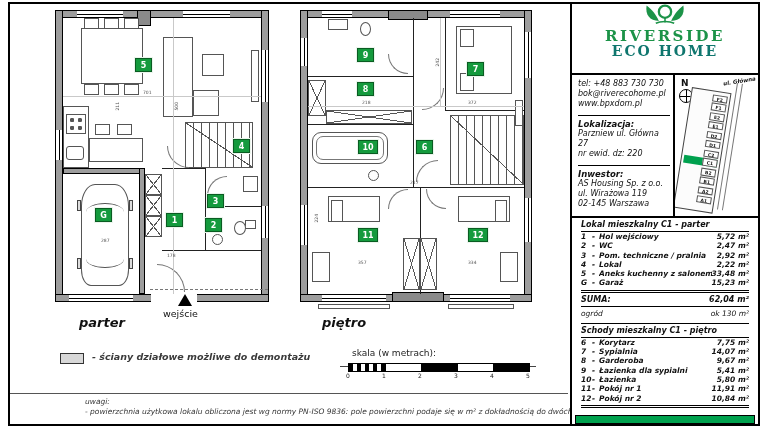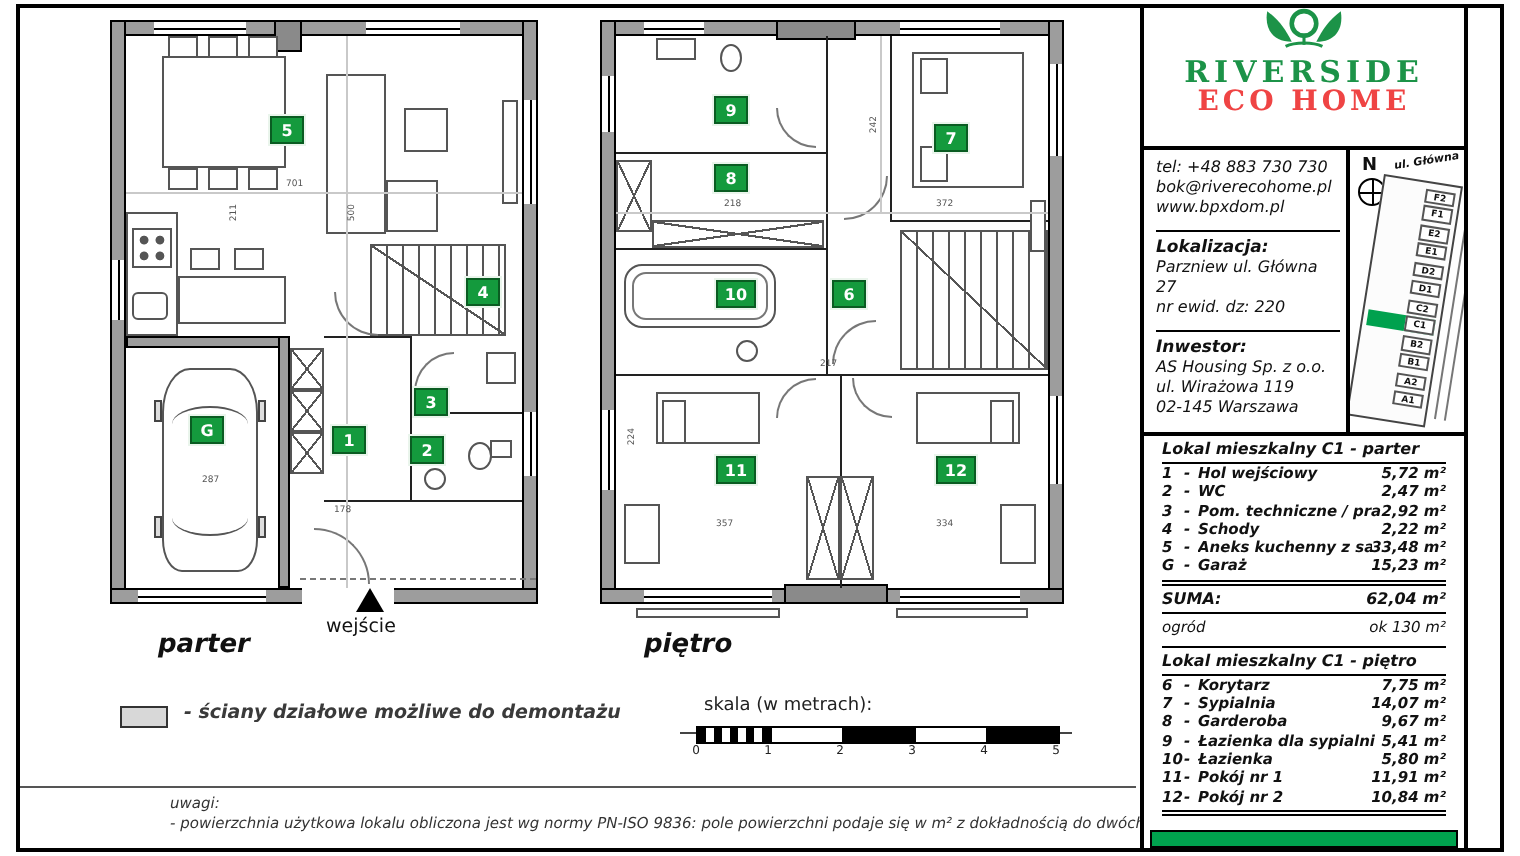--- a/index.html
+++ b/index.html
@@ -1,22 +1,22 @@
 <!DOCTYPE html>
 <html><head>
 <meta charset="utf-8">
 <style>
   html,body{margin:0;padding:0;background:#fff;}
   .stage{position:relative;width:760px;height:428px;background:#fff;font-family:"DejaVu Sans",sans-serif;overflow:hidden;color:#111;}
   .frame{position:absolute;left:8px;top:2px;width:744px;height:424px;border:2px solid #000;box-sizing:border-box;}
   
-  .sidebar{position:absolute;left:570px;top:2px;width:164px;height:424px;border:2px solid #000;background:#fff;box-sizing:border-box;}
+  .sidebar{position:absolute;left:570px;top:2px;width:190px;height:424px;border:2px solid #000;background:#fff;box-sizing:border-box;}
   .logo-sec{height:69px;border-bottom:2px solid #000;text-align:center;overflow:hidden;}
   .brand1{font-family:"DejaVu Serif",serif;font-weight:bold;color:#1c9348;font-size:15px;letter-spacing:2.5px;line-height:16px;}
-  .brand2{font-family:"DejaVu Serif",serif;font-weight:bold;color:#ef4444;font-size:14px;letter-spacing:2px;line-height:15px;}
+  .brand2{font-family:"DejaVu Serif",serif;font-weight:bold;color:#0f766e;font-size:14px;letter-spacing:2px;line-height:15px;}
   .info-sec{height:143px;border-bottom:2px solid #000;display:flex;box-sizing:border-box;}
   .info-left{width:101px;box-sizing:border-box;padding:4px 3px 0 6px;font-style:italic;font-size:8px;line-height:10px;}
   .grp{padding-bottom:4px;}
   .grp.bordered{border-top:1px solid #000;padding-top:3px;margin-top:2px;}
   .ghead{font-weight:bold;font-size:8.5px;}
   .info-map{flex:1;border-left:2px solid #000;position:relative;overflow:hidden;background:#fff;}
   .north-n{position:absolute;left:6px;top:3px;font-weight:bold;font-size:9px;}
   .compass{position:absolute;left:4px;top:14px;width:12px;height:12px;border:1px solid #000;border-radius:50%;
     background:linear-gradient(#000,#000) center/1px 100% no-repeat,linear-gradient(#000,#000) center/100% 1px no-repeat;}
   .street{position:absolute;right:2px;top:3px;font-size:5.5px;font-weight:bold;font-style:italic;transform:rotate(-9deg);}
@@ -399,21 +399,21 @@
           </div>
         <div class="rrow">
             <span class="rno">3</span>
             <span class="rdash">-</span>
             <span class="rname">Pom. techniczne / pralnia</span>
             <span class="rarea">2,92 m²</span>
           </div>
         <div class="rrow">
             <span class="rno">4</span>
             <span class="rdash">-</span>
-            <span class="rname">Schody</span>
+            <span class="rname">Lokal</span>
             <span class="rarea">2,22 m²</span>
           </div>
         <div class="rrow">
             <span class="rno">5</span>
             <span class="rdash">-</span>
             <span class="rname">Aneks kuchenny z salonem</span>
             <span class="rarea">33,48 m²</span>
           </div>
         <div class="rrow">
             <span class="rno">G</span>
@@ -424,21 +424,21 @@
 
         <div class="sumarow">
             <span>SUMA:</span>
             <span>62,04 m²</span>
           </div>
         <div class="extrarow">
             <span>ogród</span>
             <span>ok 130 m²</span>
           </div>
 
-        <div class="ltitle second">Lokal mieszkalny C1 - piętro</div>
+        <div class="ltitle second">Schody mieszkalny C1 - piętro</div>
 
         <div class="rrow">
             <span class="rno">6</span>
             <span class="rdash">-</span>
             <span class="rname">Korytarz</span>
             <span class="rarea">7,75 m²</span>
           </div>
         <div class="rrow">
             <span class="rno">7</span>
             <span class="rdash">-</span>

